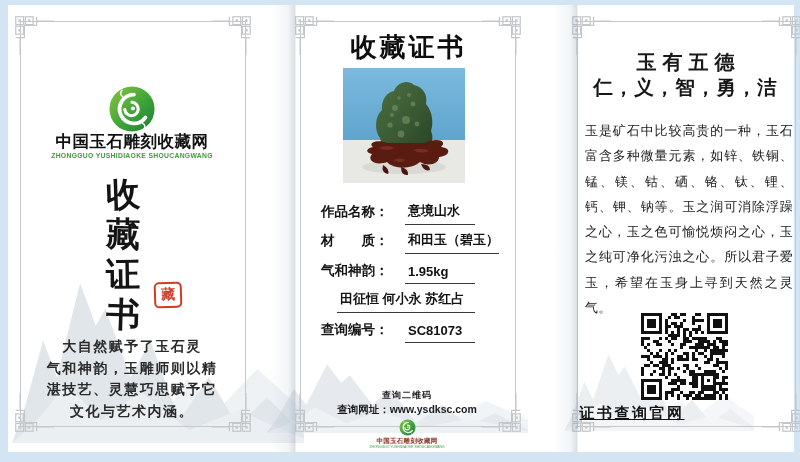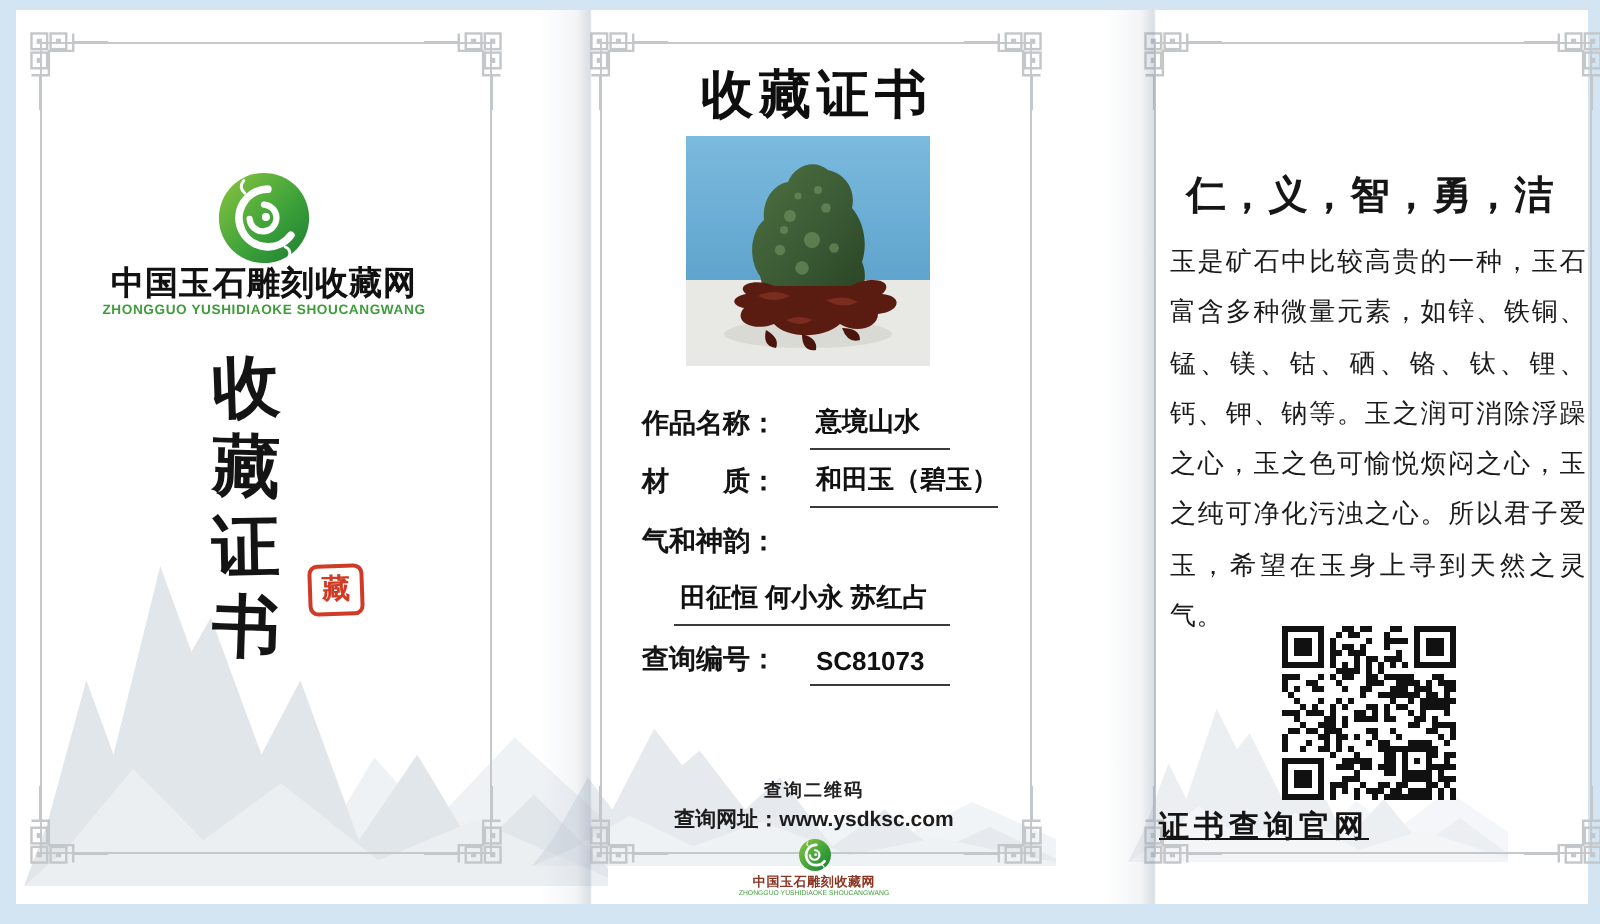--- a/index.html
+++ b/index.html
@@ -66,21 +66,21 @@
           font-size:10.5px;font-weight:700;color:#1c1c1c;}
   .m-logo-icon{position:absolute;left:391px;top:414px;width:17px;height:17px;}
   .m-logo-name{position:absolute;left:329px;top:432px;width:140px;text-align:center;
                font-size:6.5px;font-weight:700;color:#8a3524;letter-spacing:.3px;}
   .m-logo-pinyin{position:absolute;left:329px;top:440px;width:140px;text-align:center;
                  font-size:5px;color:#3f9c3a;transform:scale(.68);transform-origin:50% 0;letter-spacing:0;}
 
   
   .r-title{position:absolute;left:569px;top:44px;width:217px;text-align:center;
            font-family:"Liberation Serif",serif;font-size:20px;font-weight:600;letter-spacing:6px;text-indent:6px;color:#1a1a1a;}
-  .r-virtues{position:absolute;left:569px;top:79px;width:217px;text-align:center;
+  .r-virtues{position:absolute;left:569px;top:69px;width:217px;text-align:center;
              font-family:Liberation Mono, monospace;font-size:19.5px;font-weight:600;letter-spacing:1px;color:#161616;}
   .r-para{position:absolute;left:577px;top:113px;width:208px;
           font-family:"Liberation Serif",serif;font-size:13px;line-height:25.3px;color:#1b1b1b;
           text-align:justify;letter-spacing:.2px;}
   .r-qr{position:absolute;left:633px;top:308px;width:87px;height:87px;background:#fff;}
   .r-qr-caption{position:absolute;left:569px;top:399px;width:217px;text-align:left;
                 font-size:15px;font-weight:600;letter-spacing:2.5px;text-indent:2.5px;color:#151515;text-decoration:underline;}
 </style>
 </head>
 <body>
@@ -186,20 +186,26 @@
         </svg>
       <div class="logo-name">中国玉石雕刻收藏网</div>
       <div class="logo-pinyin">ZHONGGUO YUSHIDIAOKE SHOUCANGWANG</div>
       <div class="vtitle">
         <div class="vchar">收</div>
         <div class="vchar">藏</div>
         <div class="vchar">证</div>
         <div class="vchar">书</div>
       </div>
       <div class="seal">藏</div>
+      <div class="poem">
+        <div>大自然赋予了玉石灵</div>
+        <div>气和神韵，玉雕师则以精</div>
+        <div>湛技艺、灵慧巧思赋予它</div>
+        <div>文化与艺术内涵。</div>
+      </div>
     </section>
 
     <section class="panel">
       <div class="m-title">收藏证书</div>
 
       <div class="photo">
         <svg viewBox="0 0 122 115" width="122" height="115">
           <defs>
             <linearGradient id="sky" x1="0" y1="0" x2="0" y2="1">
               <stop offset="0" stop-color="#7cbade"></stop>
@@ -244,40 +250,42 @@
         <div class="field-row">
           <span class="field-label">作品名称：</span>
           <span class="field-value">意境山水</span>
         </div>
         <div class="field-row">
           <span class="field-label">材　　质：</span>
           <span class="field-value">和田玉（碧玉）</span>
         </div>
         <div class="field-row">
           <span class="field-label">气和神韵：</span>
+          <span class="field-value">1.95kg</span>
         </div>
         <div class="field-row">
           <span class="field-value">田征恒 何小永 苏红占</span>
         </div>
         <div class="field-row">
           <span class="field-label">查询编号：</span>
           <span class="field-value">SC81073</span>
         </div>
       </div>
 
       <div class="m-qr-caption">查询二维码</div>
       <div class="m-site">查询网址：www.ysdksc.com</div>
       <svg class="m-logo-icon" viewBox="0 0 100 100">
           <use href="#logo"></use>
         </svg>
       <div class="m-logo-name">中国玉石雕刻收藏网</div>
       <div class="m-logo-pinyin">ZHONGGUO YUSHIDIAOKE SHOUCANGWANG</div>
     </section>
 
     <section class="panel">
+      <div class="r-title">玉有五德</div>
       <div class="r-virtues">仁，义，智，勇，洁</div>
       <div class="r-para">玉是矿石中比较高贵的一种，玉石富含多种微量元素，如锌、铁铜、锰、镁、钴、硒、铬、钛、锂、钙、钾、钠等。玉之润可消除浮躁之心，玉之色可愉悦烦闷之心，玉之纯可净化污浊之心。所以君子爱玉，希望在玉身上寻到天然之灵气。</div>
       <svg class="r-qr" id="qr-svg" viewBox="0 0 29 29" shape-rendering="crispEdges">
           <rect x="0" y="0" width="1" height="1" fill="#111"></rect>
           <rect x="1" y="0" width="1" height="1" fill="#111"></rect>
           <rect x="2" y="0" width="1" height="1" fill="#111"></rect>
           <rect x="3" y="0" width="1" height="1" fill="#111"></rect>
           <rect x="4" y="0" width="1" height="1" fill="#111"></rect>
           <rect x="5" y="0" width="1" height="1" fill="#111"></rect>
           <rect x="6" y="0" width="1" height="1" fill="#111"></rect>

